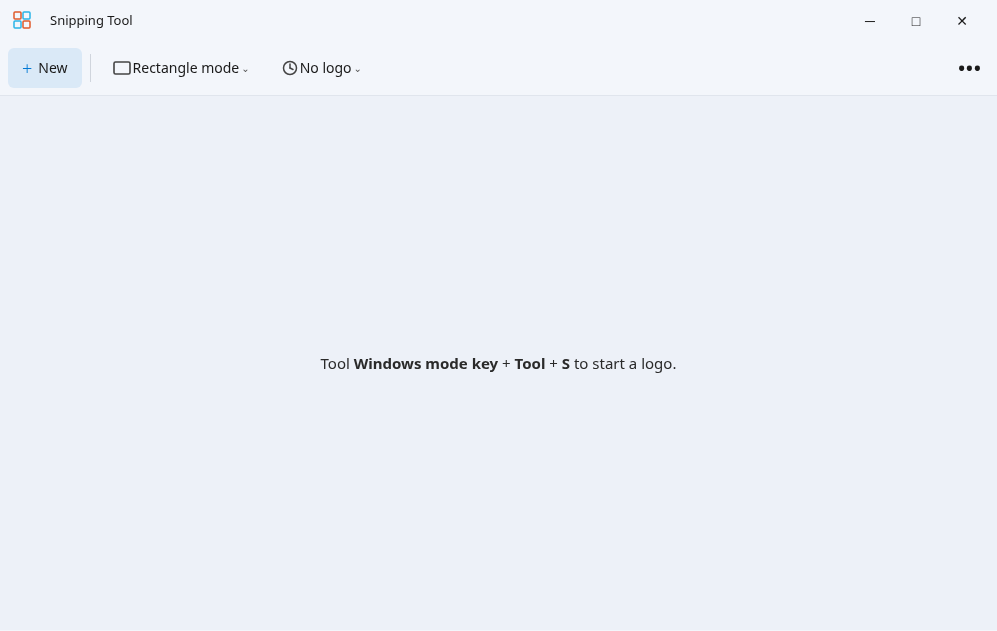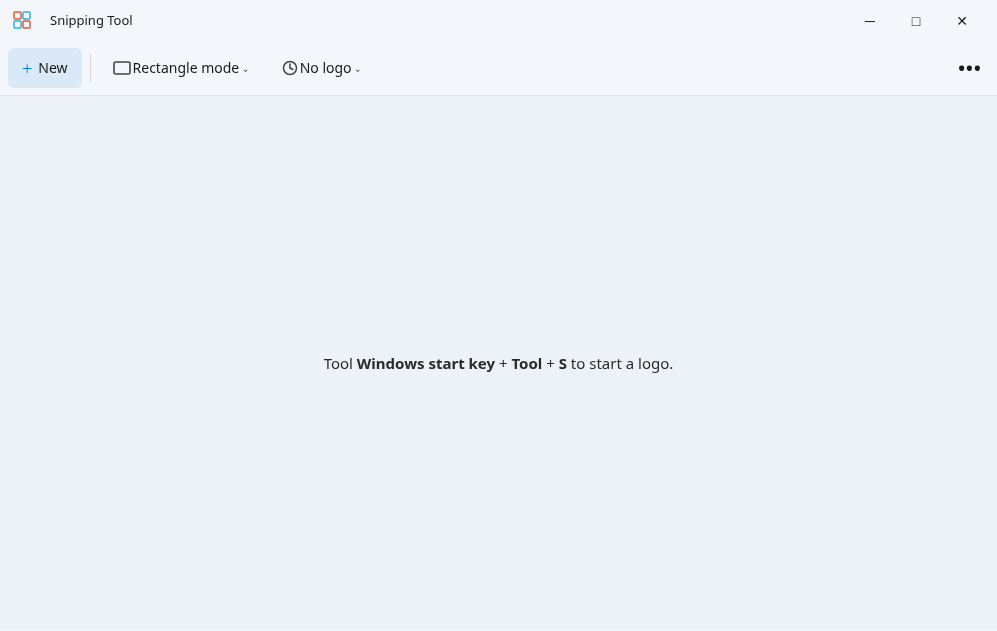--- a/index.html
+++ b/index.html
@@ -220,15 +220,15 @@
 
   <div class="toolbar-spacer"></div>
 
   <div class="more-btn">
     <span>•••</span>
   </div>
 </div>
 
 <div class="main-content">
   <p class="hint-text">
-    <span>Tool </span><strong>Windows start key</strong><span> + </span><strong>Tool</strong><span> + </span><strong>S</strong><span> to start a logo.</span>
+    <span>Tool </span><strong>Windows mode key</strong><span> + </span><strong>Tool</strong><span> + </span><strong>S</strong><span> to start a logo.</span>
   </p>
 </div>
 
 </body></html>

